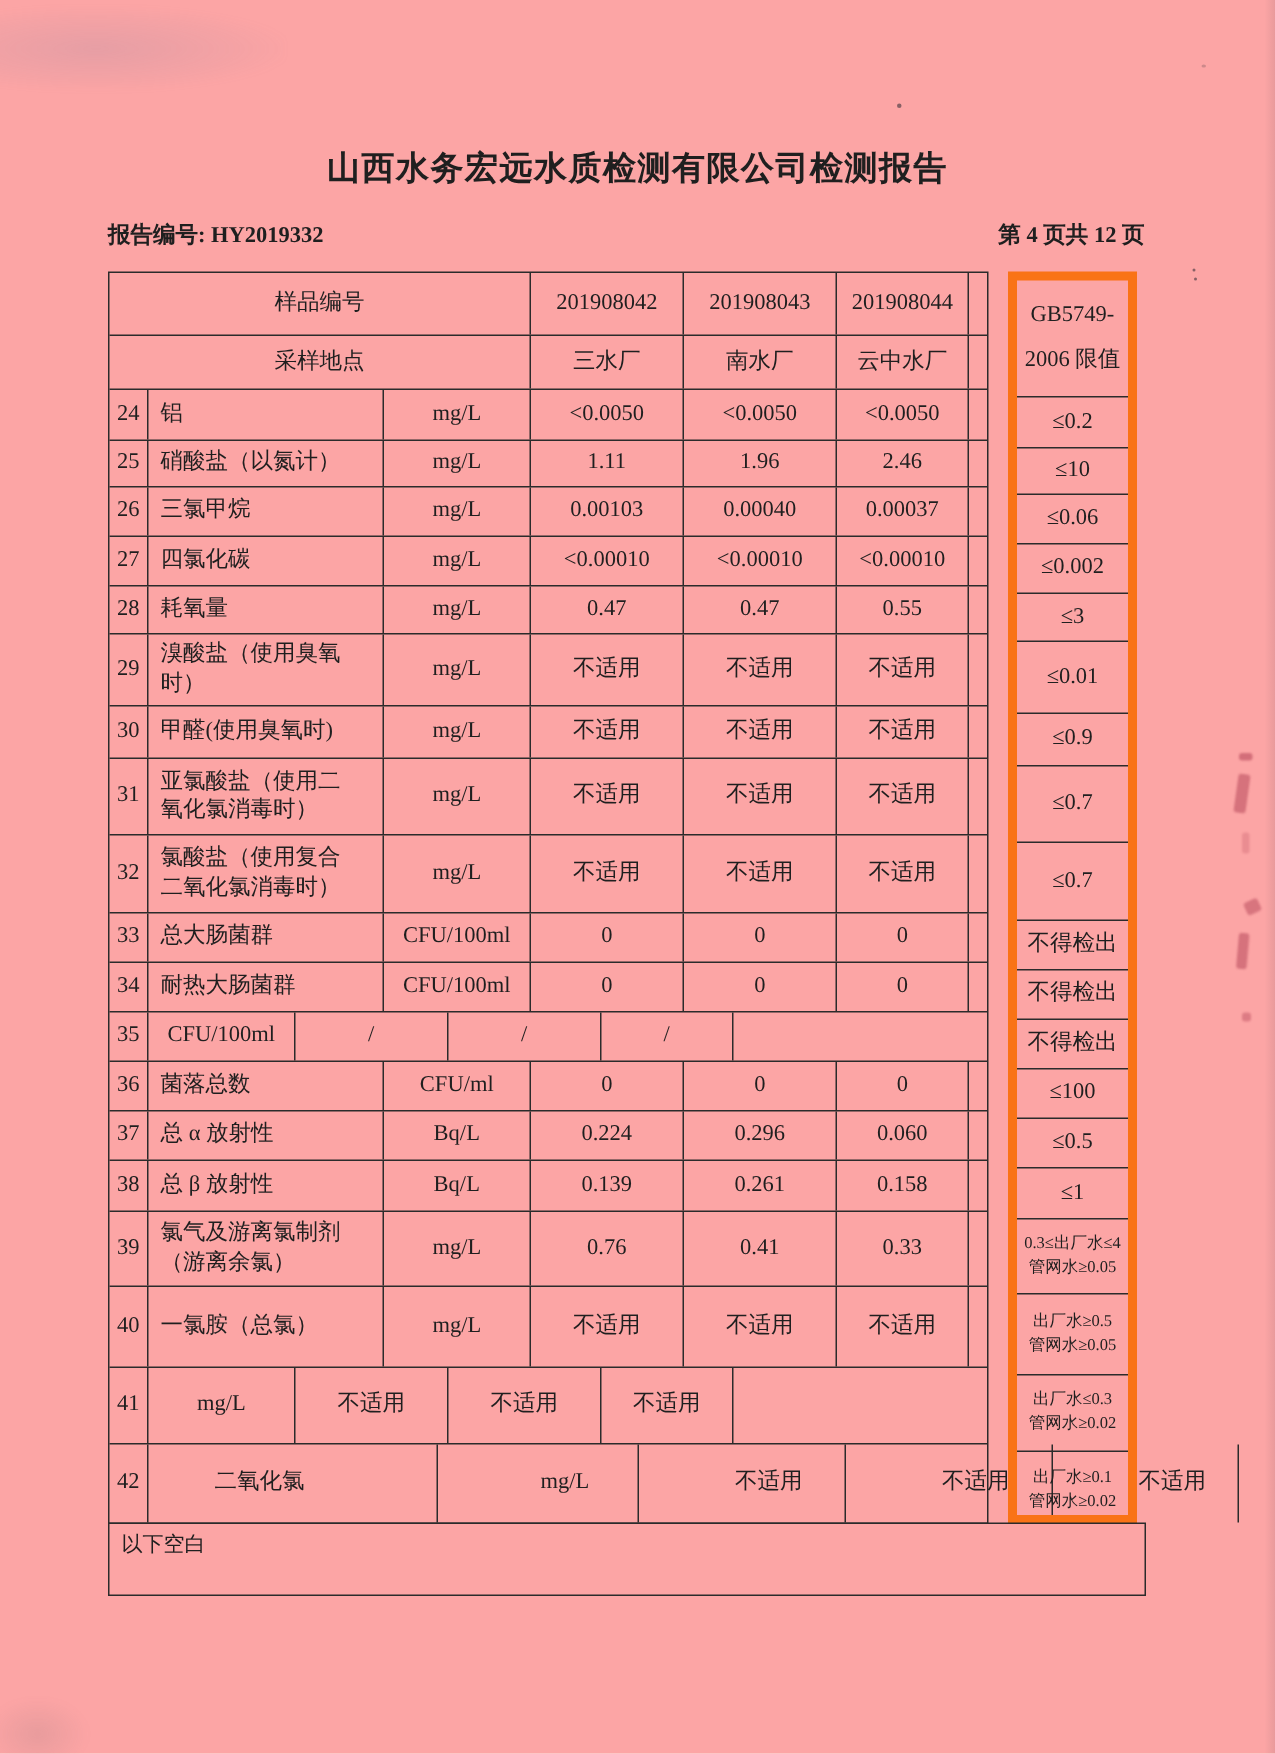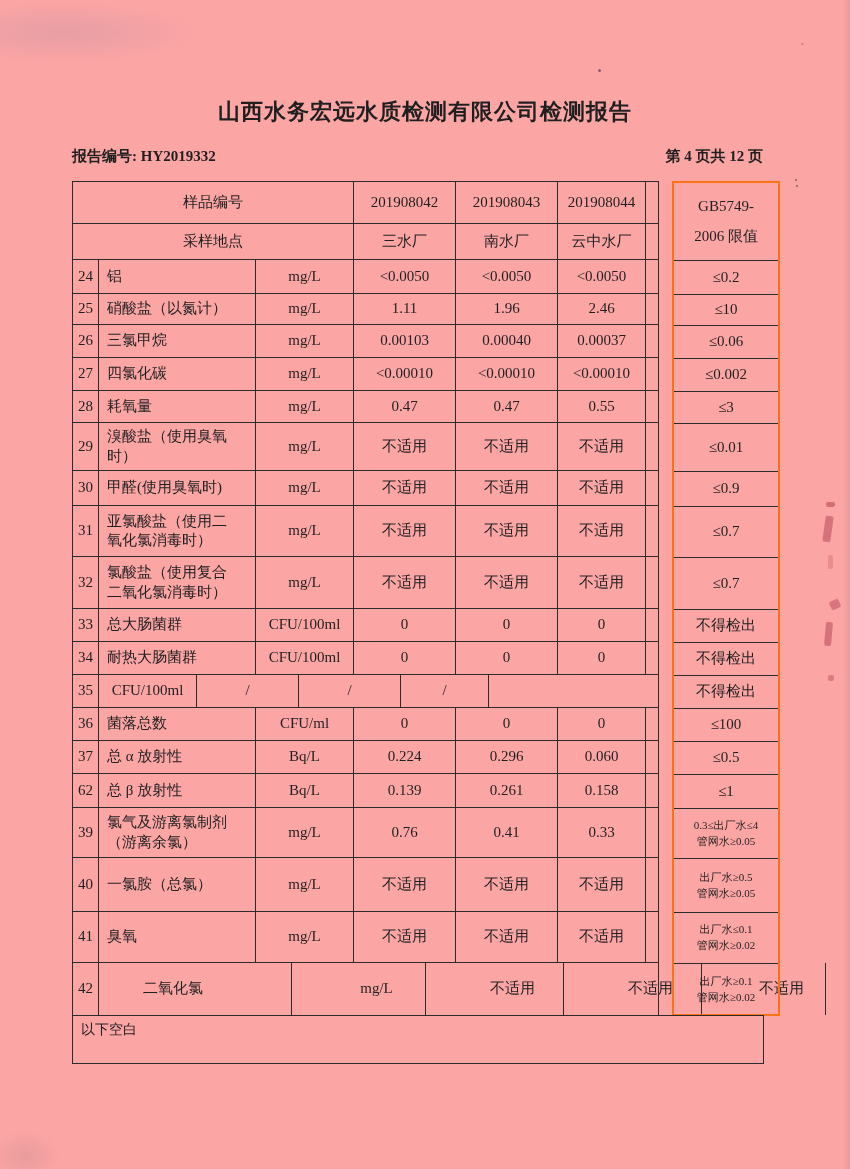--- a/index.html
+++ b/index.html
@@ -48,22 +48,22 @@
   .w-no{width:26px;flex:0 0 26px;}
   .w-item{width:157px;flex:0 0 157px;}
   .w-unit{width:98px;flex:0 0 98px;}
   .w-v1{width:102px;flex:0 0 102px;}
   .w-v2{width:102px;flex:0 0 102px;}
   .w-v3{width:88px;flex:0 0 88px;}
   .w-gap{width:12px;flex:0 0 12px;}
   .w-merged{width:281px;flex:0 0 281px;}
 
   
-  .limit-box{position:absolute;left:672px;top:181px;width:108px;height:835px;
-    border:2px solid #f97316;box-sizing:border-box;}
+  .limit-box{position:absolute;left:672px;top:181px;width:86px;height:835px;
+    border:6px solid #f97316;box-sizing:border-box;}
   .limit-cell{box-sizing:border-box;border-bottom:1px solid #2b2b2b;display:flex;
     flex-direction:column;align-items:center;justify-content:center;text-align:center;
     font-size:15px;line-height:1.3;white-space:pre-line;}
   .limit-cell.last{border-bottom:none;}
   .limit-cell.small{font-size:11px;line-height:1.45;}
   .limit-header{height:78px;justify-content:space-around;padding:8px 0;}
 
   
   .footer-row{position:absolute;left:72px;top:1015px;width:692px;height:49px;
     border:1px solid #2b2b2b;box-sizing:border-box;font-size:14px;
@@ -235,21 +235,21 @@
         <div class="tr" style="height: 33px;">
           <div class="td w-no">37</div>
           <div class="td w-item item">总 α 放射性</div>
           <div class="td w-unit">Bq/L</div>
           <div class="td w-v1">0.224</div>
           <div class="td w-v2">0.296</div>
           <div class="td w-v3">0.060</div>
           <div class="td w-gap gap"></div>
         </div>
         <div class="tr" style="height: 34px;">
-          <div class="td w-no">62</div>
+          <div class="td w-no">38</div>
           <div class="td w-item item">总 β 放射性</div>
           <div class="td w-unit">Bq/L</div>
           <div class="td w-v1">0.139</div>
           <div class="td w-v2">0.261</div>
           <div class="td w-v3">0.158</div>
           <div class="td w-gap gap"></div>
         </div>
         <div class="tr" style="height: 50px;">
           <div class="td w-no">39</div>
           <div class="td w-item item">氯气及游离氯制剂
@@ -264,21 +264,20 @@
           <div class="td w-no">40</div>
           <div class="td w-item item">一氯胺（总氯）</div>
           <div class="td w-unit">mg/L</div>
           <div class="td w-v1">不适用</div>
           <div class="td w-v2">不适用</div>
           <div class="td w-v3">不适用</div>
           <div class="td w-gap gap"></div>
         </div>
         <div class="tr" style="height: 51px;">
           <div class="td w-no">41</div>
-          <div class="td w-item item">臭氧</div>
           <div class="td w-unit">mg/L</div>
           <div class="td w-v1">不适用</div>
           <div class="td w-v2">不适用</div>
           <div class="td w-v3">不适用</div>
           <div class="td w-gap gap"></div>
         </div>
         <div class="tr last" style="height: 52px;">
           <div class="td w-no">42</div>
           <div class="td w-item item">二氧化氯</div>
           <div class="td w-unit">mg/L</div>
@@ -308,21 +307,21 @@
         <div class="limit-cell" style="height: 33px;">不得检出</div>
         <div class="limit-cell" style="height: 33px;">不得检出</div>
         <div class="limit-cell" style="height: 33px;">不得检出</div>
         <div class="limit-cell" style="height: 33px;">≤100</div>
         <div class="limit-cell" style="height: 33px;">≤0.5</div>
         <div class="limit-cell" style="height: 34px;">≤1</div>
         <div class="limit-cell small" style="height: 50px;">0.3≤出厂水≤4
 管网水≥0.05</div>
         <div class="limit-cell small" style="height: 54px;">出厂水≥0.5
 管网水≥0.05</div>
-        <div class="limit-cell small" style="height: 51px;">出厂水≤0.1
+        <div class="limit-cell small" style="height: 51px;">出厂水≤0.3
 管网水≥0.02</div>
         <div class="limit-cell small last" style="height: 52px;">出厂水≥0.1
 管网水≥0.02</div>
       </div>
   </div>
 
   <div class="footer-row">
     <span>以下空白</span>
   </div>
 

